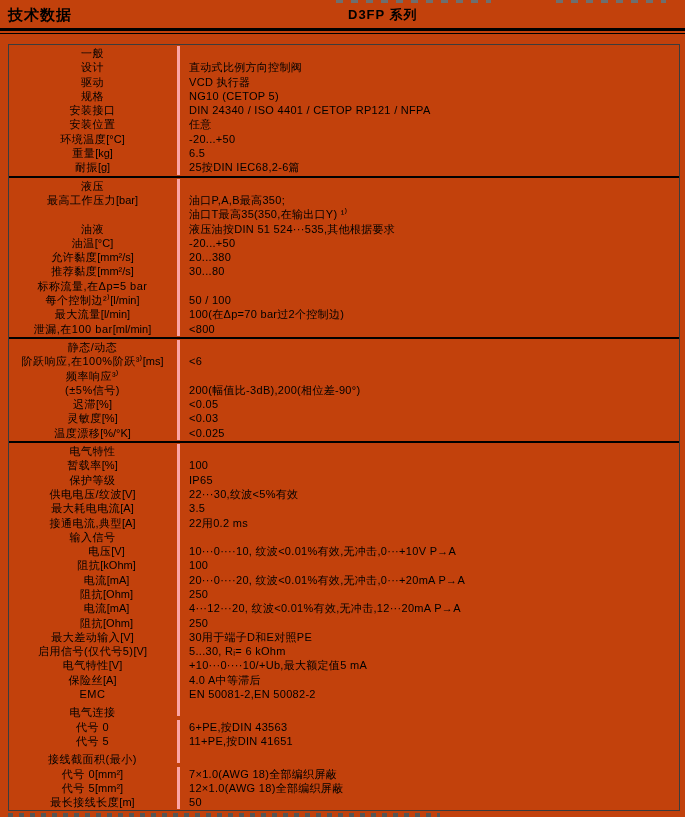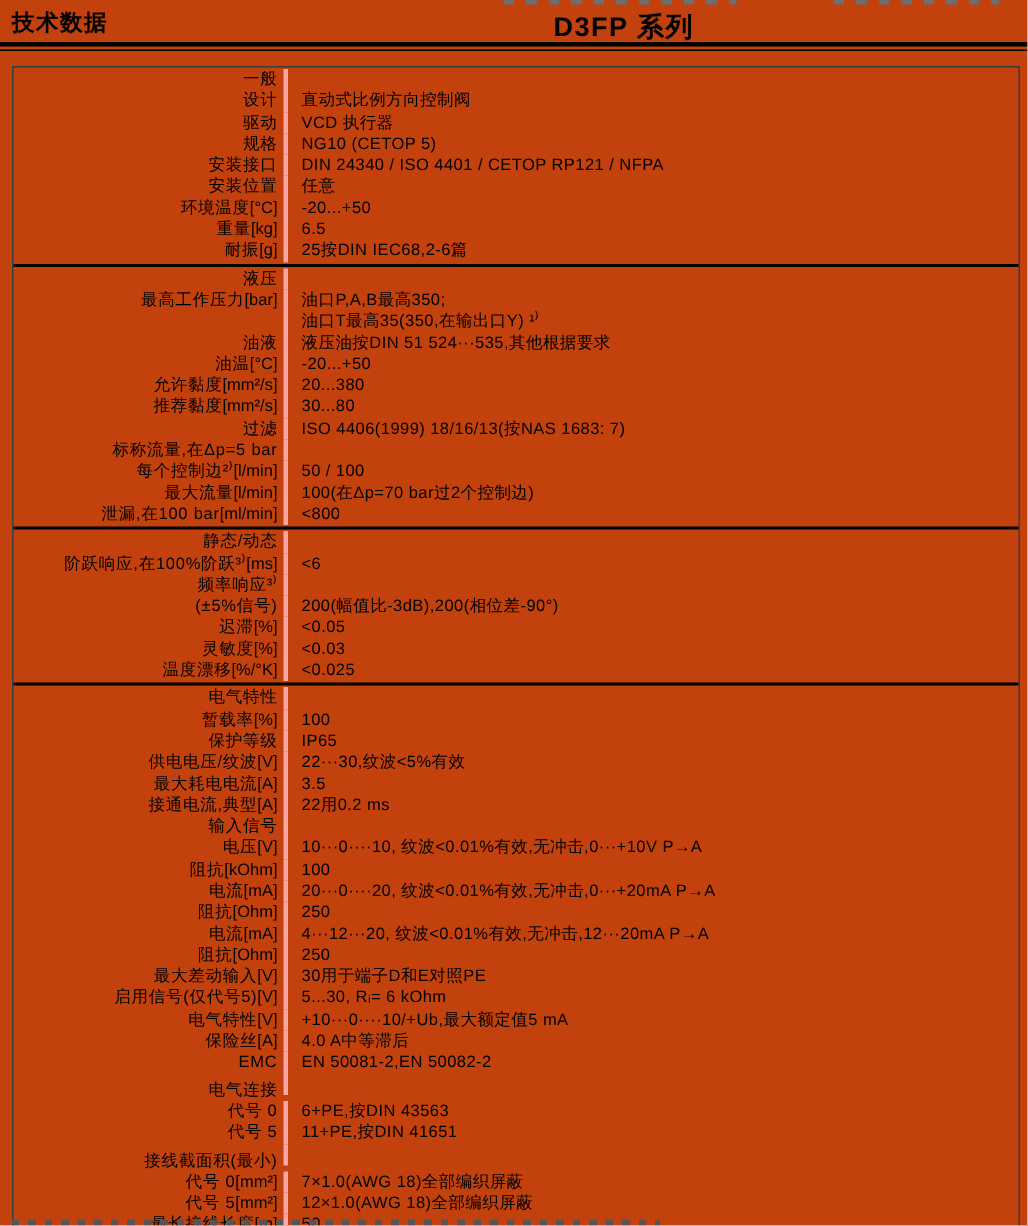--- a/index.html
+++ b/index.html
@@ -6,21 +6,21 @@
   .page {
     position:relative; width:685px; height:817px; background:#c2410c;
     font-family:"Liberation Sans", sans-serif; color:#000; overflow:hidden;
   }
   
   .hdr-left {
     position:absolute; left:8px; top:6px; font-size:15px; font-weight:bold;
     letter-spacing:1px;
   }
   .hdr-center {
-    position:absolute; left:369px; top:6px; font-size:18px; font-weight:bold;
+    position:absolute; left:348px; top:6px; font-size:13px; font-weight:bold;
     letter-spacing:1px;
   }
   .rule-thick { position:absolute; left:0; top:28px; width:685px; height:3px; background:#000; }
   .rule-thin  { position:absolute; left:0; top:33px; width:685px; height:1px; background:#000; }
   
   .clip-top-1 {
     position:absolute; left:336px; top:0; width:155px; height:3px;
     background:repeating-linear-gradient(90deg,#6e6e6e 0 7px,transparent 7px 15px);
   }
   .clip-top-2 {
@@ -35,22 +35,22 @@
   .spec-table {
     position:absolute; left:8px; top:44px; width:672px;
     border:1px solid #3c3c3c; box-sizing:border-box;
     font-size:11px;
   }
   .section + .section { border-top:2px solid #000; }
   .section { padding:1px 0 1px 0; }
   .row { display:flex; align-items:flex-start; line-height:14.3px; }
   .cell-label {
     flex:0 0 168px; width:168px; box-sizing:border-box;
-    display:flex; justify-content:flex-end;
-    padding:0 4px 0 3px; letter-spacing:0.5px;margin-left:12px;
+    display:flex; justify-content:center;
+    padding:0 4px 0 3px; letter-spacing:0.5px;
   }
   .cell-label.indent { padding-left:31px; }
   .unit { letter-spacing:0; white-space:nowrap; }
   .cell-value {
     flex:1; box-sizing:border-box; padding-left:9px; min-height:14.3px;
     border-left:3px solid #fca5a5; letter-spacing:0.3px; white-space:nowrap;
   }
   .row.gap .cell-label, .row.gap .cell-value { padding-top:4px; }
 </style>
 </head>
@@ -165,26 +165,20 @@
         </div>
         <div class="row">
           <div class="cell-label">
             <span class="label">推荐黏度</span>
             <span class="unit">[mm²/s]</span>
           </div>
           <div class="cell-value">30...80</div>
         </div>
         <div class="row">
           <div class="cell-label">
-            <span class="label">过滤</span>
-          </div>
-          <div class="cell-value">ISO 4406(1999) 18/16/13(按NAS 1683: 7)</div>
-        </div>
-        <div class="row">
-          <div class="cell-label">
             <span class="label">标称流量,在Δp=5 bar</span>
           </div>
           <div class="cell-value"></div>
         </div>
         <div class="row">
           <div class="cell-label">
             <span class="label">每个控制边²⁾</span>
             <span class="unit">[l/min]</span>
           </div>
           <div class="cell-value">50 / 100</div>

